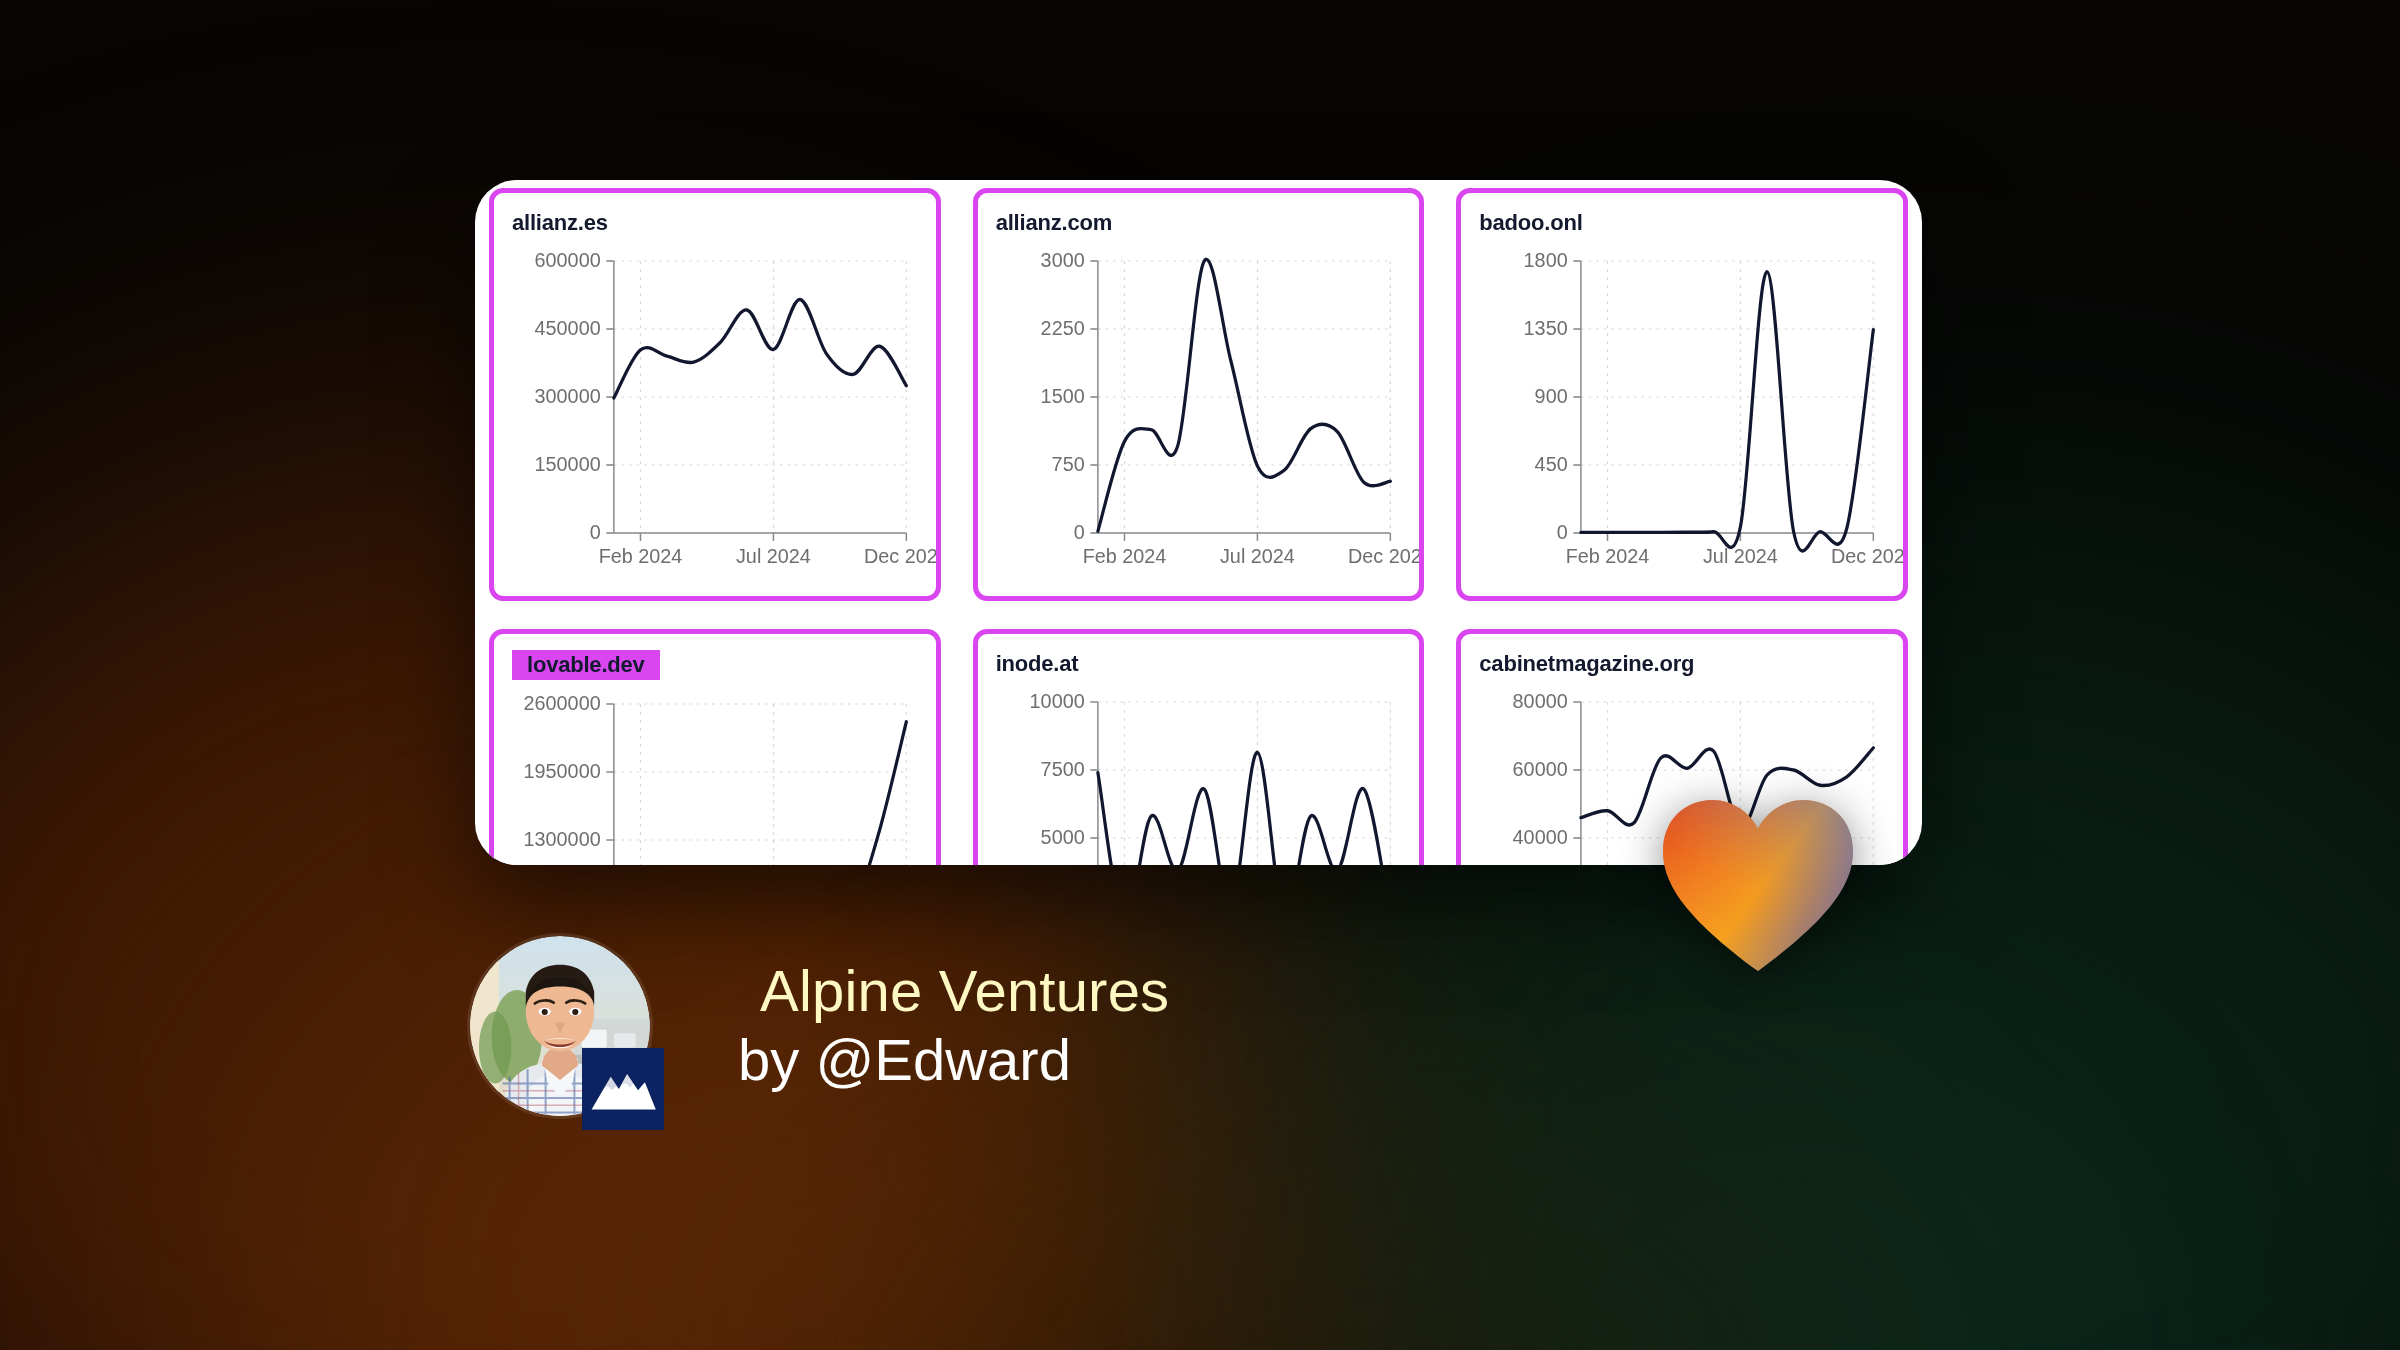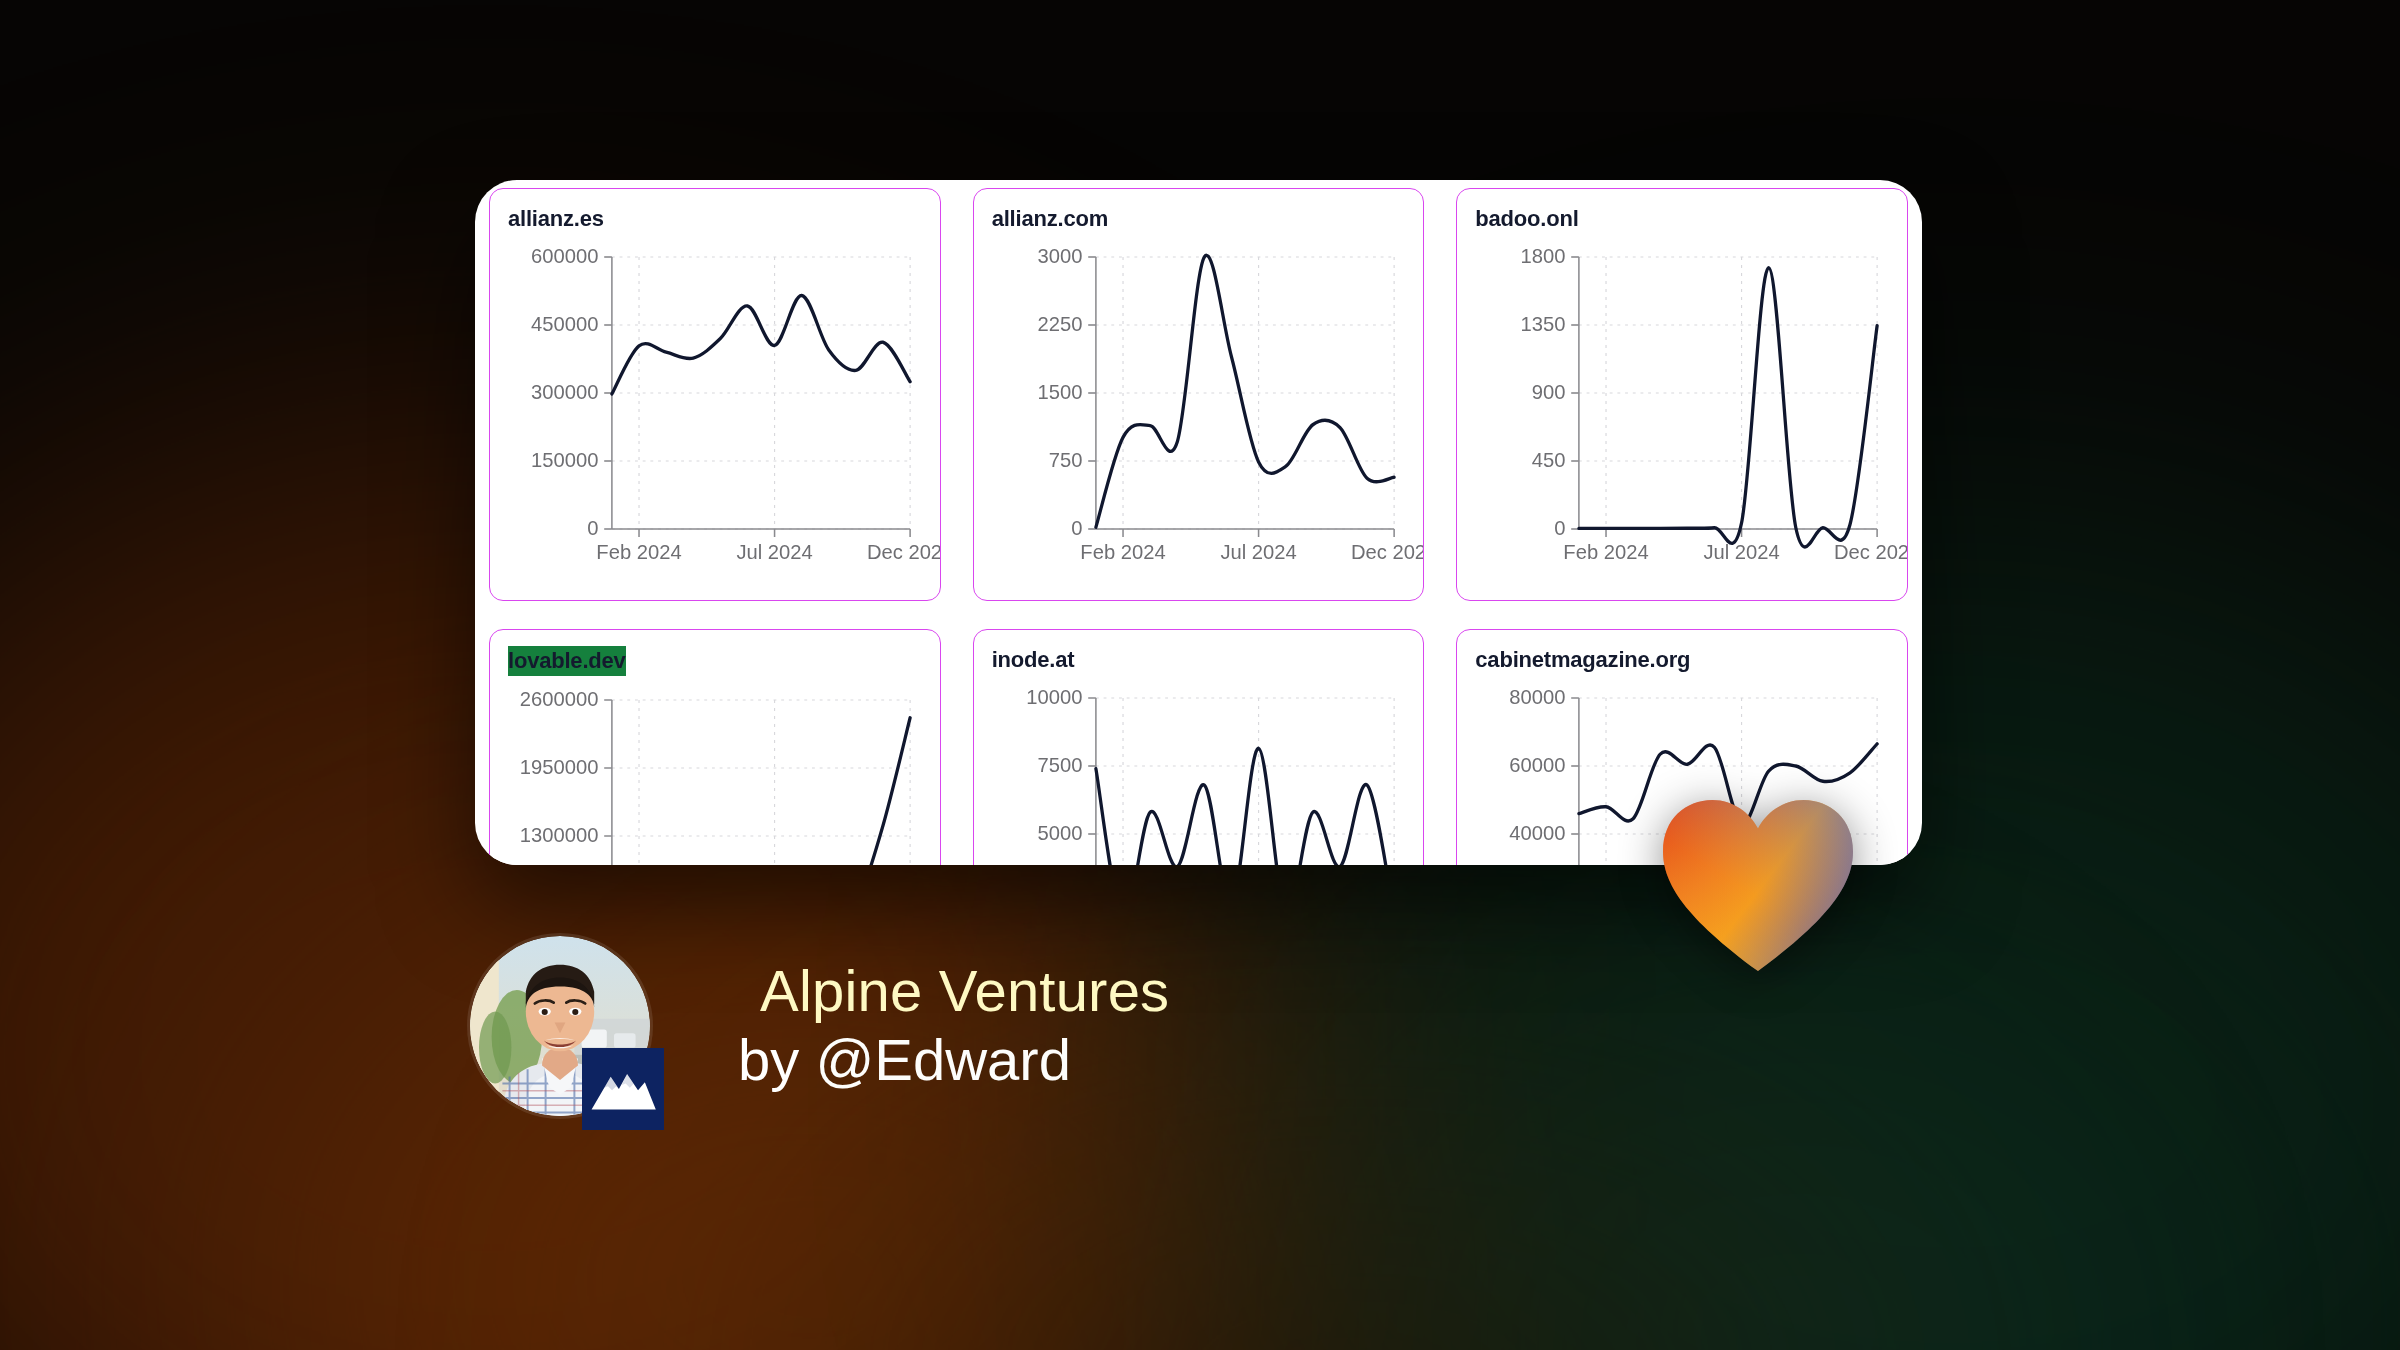--- a/index.html
+++ b/index.html
@@ -25,29 +25,29 @@
     background:#ffffff; border-radius:42px; overflow:hidden;
     box-shadow:0 40px 90px rgba(0,0,0,.55);
   }
   #grid {
     position:absolute; left:0; top:0; width:100%;
     padding:8px 14px 0 14px;
     display:grid; grid-template-columns:repeat(3, 1fr);
     grid-auto-rows:413px; column-gap:32px; row-gap:28px;
   }
   .chart-card {
-    background:#ffffff; border:1px solid #d946ef; border-radius:14px;
+    background:#ffffff; border:5px solid #d946ef; border-radius:14px;
     padding:16px 18px 6px 18px; position:relative; overflow:hidden;
   }
   .chart-title {
     font-size:22px; font-weight:700; color:#141a2e;
     letter-spacing:-.2px; white-space:nowrap;
     display:inline-block; line-height:1.25;
   }
-  .chart-title.hl { background:#15803d; padding:1px 0; }
+  .chart-title.hl { background:#d946ef; padding:1px 15px; }
   .plot { position:relative; width:100%; height:330px; margin-top:14px; }
   .plot svg { display:block; width:100%; height:100%; overflow:visible; }
   .tickLabel { font-family:"Liberation Sans", sans-serif; font-size:21px; fill:#6e6e72; }
   .ylab { text-anchor:end; dominant-baseline:middle; }
   .xlab { text-anchor:middle; }
   .axisline { stroke:#8a8a8e; stroke-width:1.6; fill:none; }
   .gridline { stroke:#d8d8dc; stroke-width:1.2; stroke-dasharray:3 5; fill:none; }
   .serie { fill:none; stroke:#10172e; stroke-width:3.4; stroke-linecap:round; stroke-linejoin:round; }
 
   

